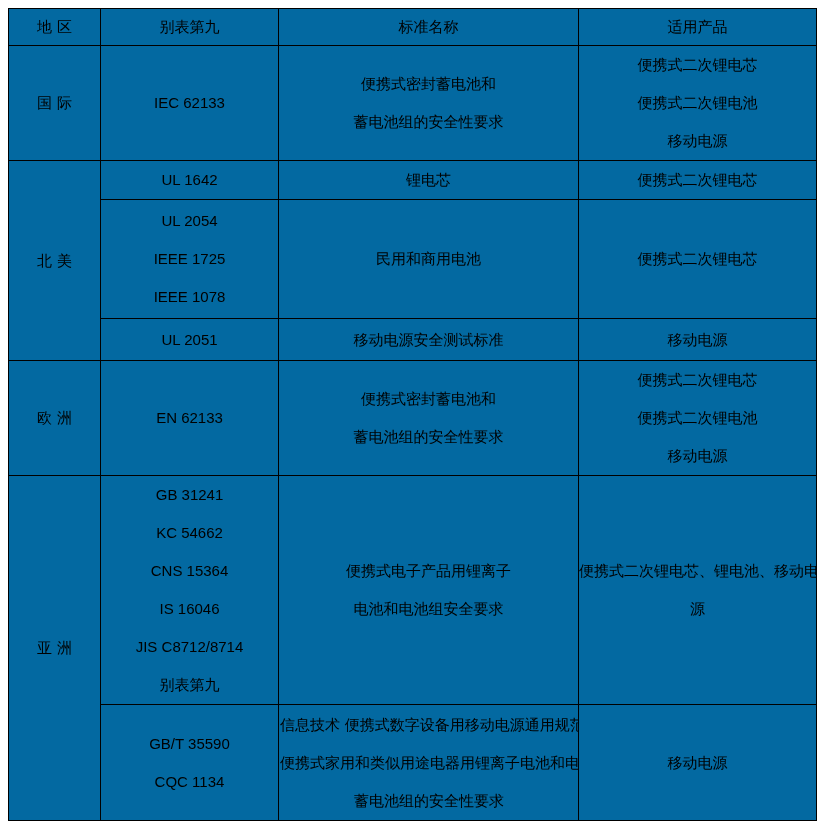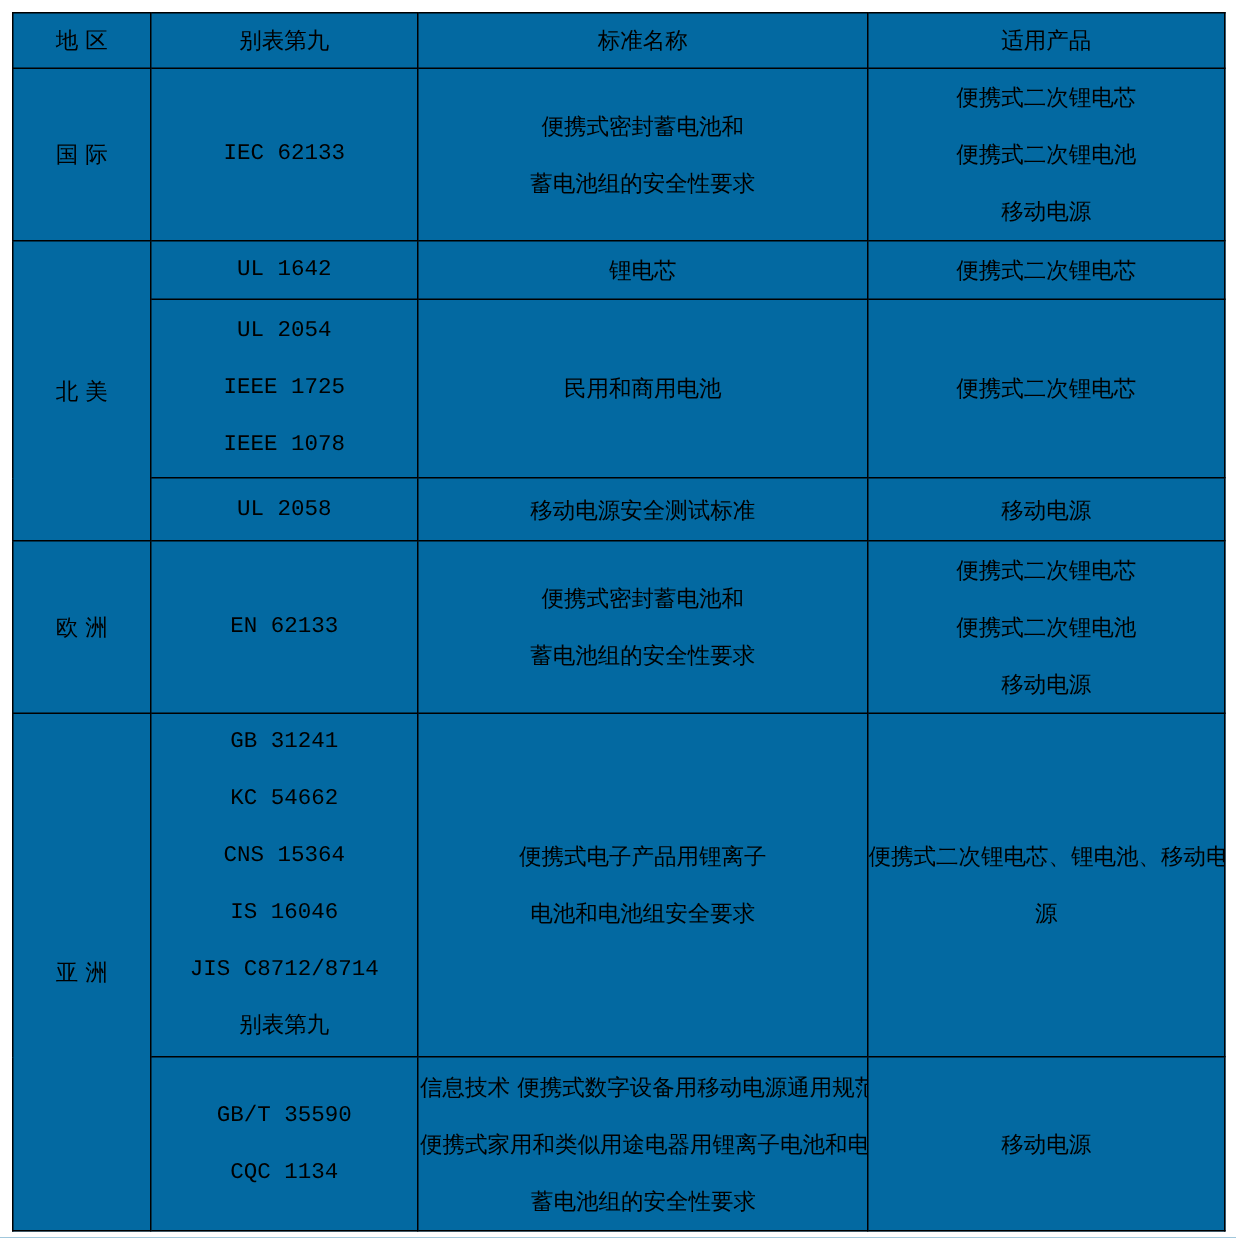--- a/index.html
+++ b/index.html
@@ -46,21 +46,21 @@
   tr.h-as1    { height: 228px; }
   tr.h-as2    { height: 116px; }
 
   .line {
     line-height: 38px;
     white-space: nowrap;
   }
   th .line { line-height: 36px; }
 
   td.code-cell .line {
-    font-family: Liberation Mono, monospace;
+    font-family: Liberation Sans, sans-serif;
   }
   td.name-left {
     text-align: left;
   }
   td.name-left .line {
     padding-left: 1px;
   }
 </style>
 </head>
 <body>
@@ -132,21 +132,21 @@
       <td>
         <div class="line">民用和商用电池</div>
       </td>
       <td>
         <div class="line">便携式二次锂电芯</div>
       </td>
     </tr>
 
     <tr class="h-na3">
       <td class="code-cell">
-        <div class="line">UL 2058</div>
+        <div class="line">UL 2051</div>
       </td>
       <td>
         <div class="line">移动电源安全测试标准</div>
       </td>
       <td>
         <div class="line">移动电源</div>
       </td>
     </tr>
 
     <tr class="h-eu">

